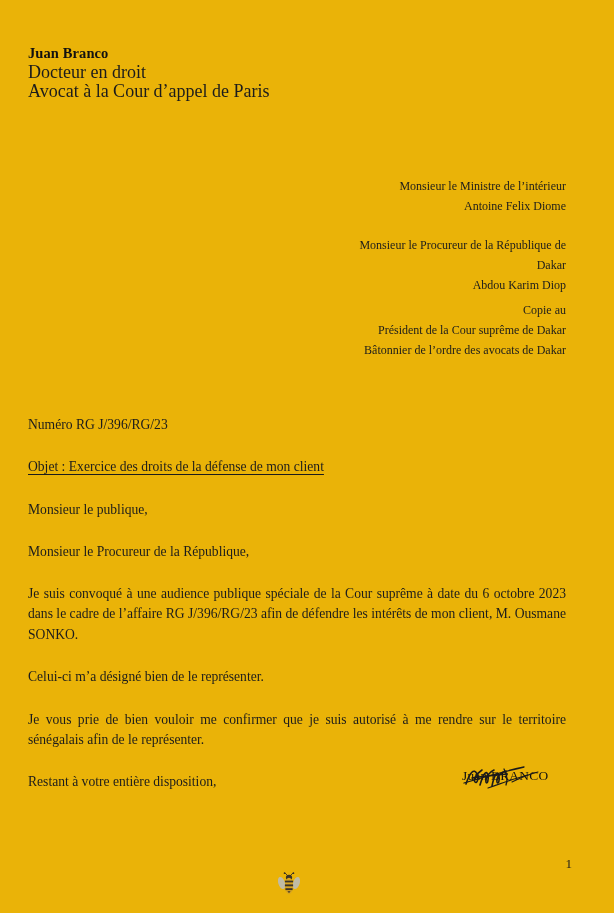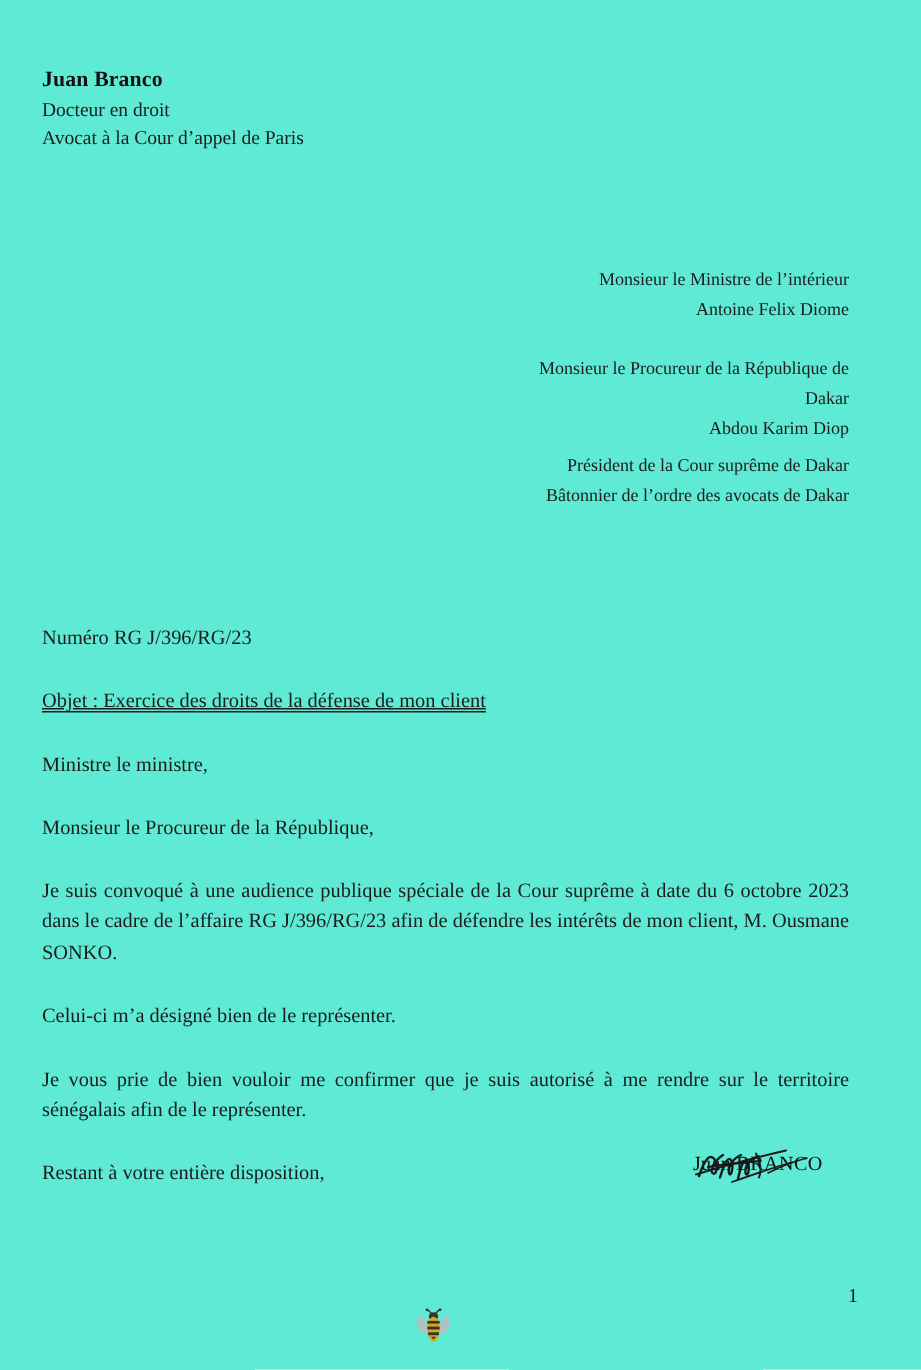--- a/index.html
+++ b/index.html
@@ -12,39 +12,39 @@
     height: 913px;
     position: relative;
     overflow: hidden;
     font-family: "Liberation Serif", "DejaVu Serif", serif;
     color: #1a1a1a;
   }
 
   .page {
     position: absolute;
     inset: 0;
-    background: #5eead4;
+    background: #eab308;
   }
 
   
   .letterhead {
     position: absolute;
     left: 28px;
     top: 44px;
     width: 420px;
   }
   .lh-name {
     font-size: 14.5px;
     font-weight: bold;
     line-height: 19px;
     letter-spacing: 0.1px;
     color: #111111;
   }
   .lh-line {
-    font-size: 13px;
+    font-size: 18px;
     line-height: 19.2px;
     color: #1c1c1c;
   }
 
   
   .recipients {
     position: absolute;
     right: 48px;
     top: 176px;
     width: 420px;
@@ -73,21 +73,20 @@
     font-size: 13.6px;
     line-height: 20px;
     margin-bottom: 22px;
     color: #1c1c1c;
   }
   .subject {
     font-size: 13.6px;
     line-height: 20px;
     margin-bottom: 23px;
     color: #1c1c1c;
-    text-decoration: underline;
   }
   .subject span.u {
     text-decoration: underline;
     text-underline-offset: 2.5px;
   }
   .salut {
     font-size: 13.6px;
     line-height: 20px;
     margin-bottom: 22px;
     color: #1c1c1c;
@@ -164,32 +163,33 @@
       <div class="rcpt-line">Antoine Felix Diome</div>
     </div>
 
     <div class="rcpt-block rcpt-gap-2">
       <div class="rcpt-line">Monsieur le Procureur de la République de</div>
       <div class="rcpt-line">Dakar</div>
       <div class="rcpt-line">Abdou Karim Diop</div>
     </div>
 
     <div class="rcpt-block">
+      <div class="rcpt-line">Copie au</div>
       <div class="rcpt-line">Président de la Cour suprême de Dakar</div>
       <div class="rcpt-line">Bâtonnier de l’ordre des avocats de Dakar</div>
     </div>
 
   </div>
 
   <div class="body-area">
     <div class="ref-line">Numéro RG J/396/RG/23</div>
 
     <div class="subject"><span class="u">Objet : Exercice des droits de la défense de mon client</span></div>
 
-    <div class="salut">Ministre le ministre,</div>
+    <div class="salut">Monsieur le publique,</div>
     <div class="salut">Monsieur le Procureur de la République,</div>
 
     <div class="para">Je suis convoqué à une audience publique spéciale de la Cour suprême à date du 6 octobre 2023 dans le cadre de l’affaire RG J/396/RG/23 afin de défendre les intérêts de mon client, M. Ousmane SONKO.</div>
     <div class="para">Celui-ci m’a désigné bien de le représenter.</div>
     <div class="para">Je vous prie de bien vouloir me confirmer que je suis autorisé à me rendre sur le territoire sénégalais afin de le représenter.</div>
     <div class="para last-closing">Restant à votre entière disposition,</div>
   </div>
 
   <div class="signature">
     <div class="sig-printed"><span class="fn">Juan </span><span class="ln">BRANCO</span></div>

